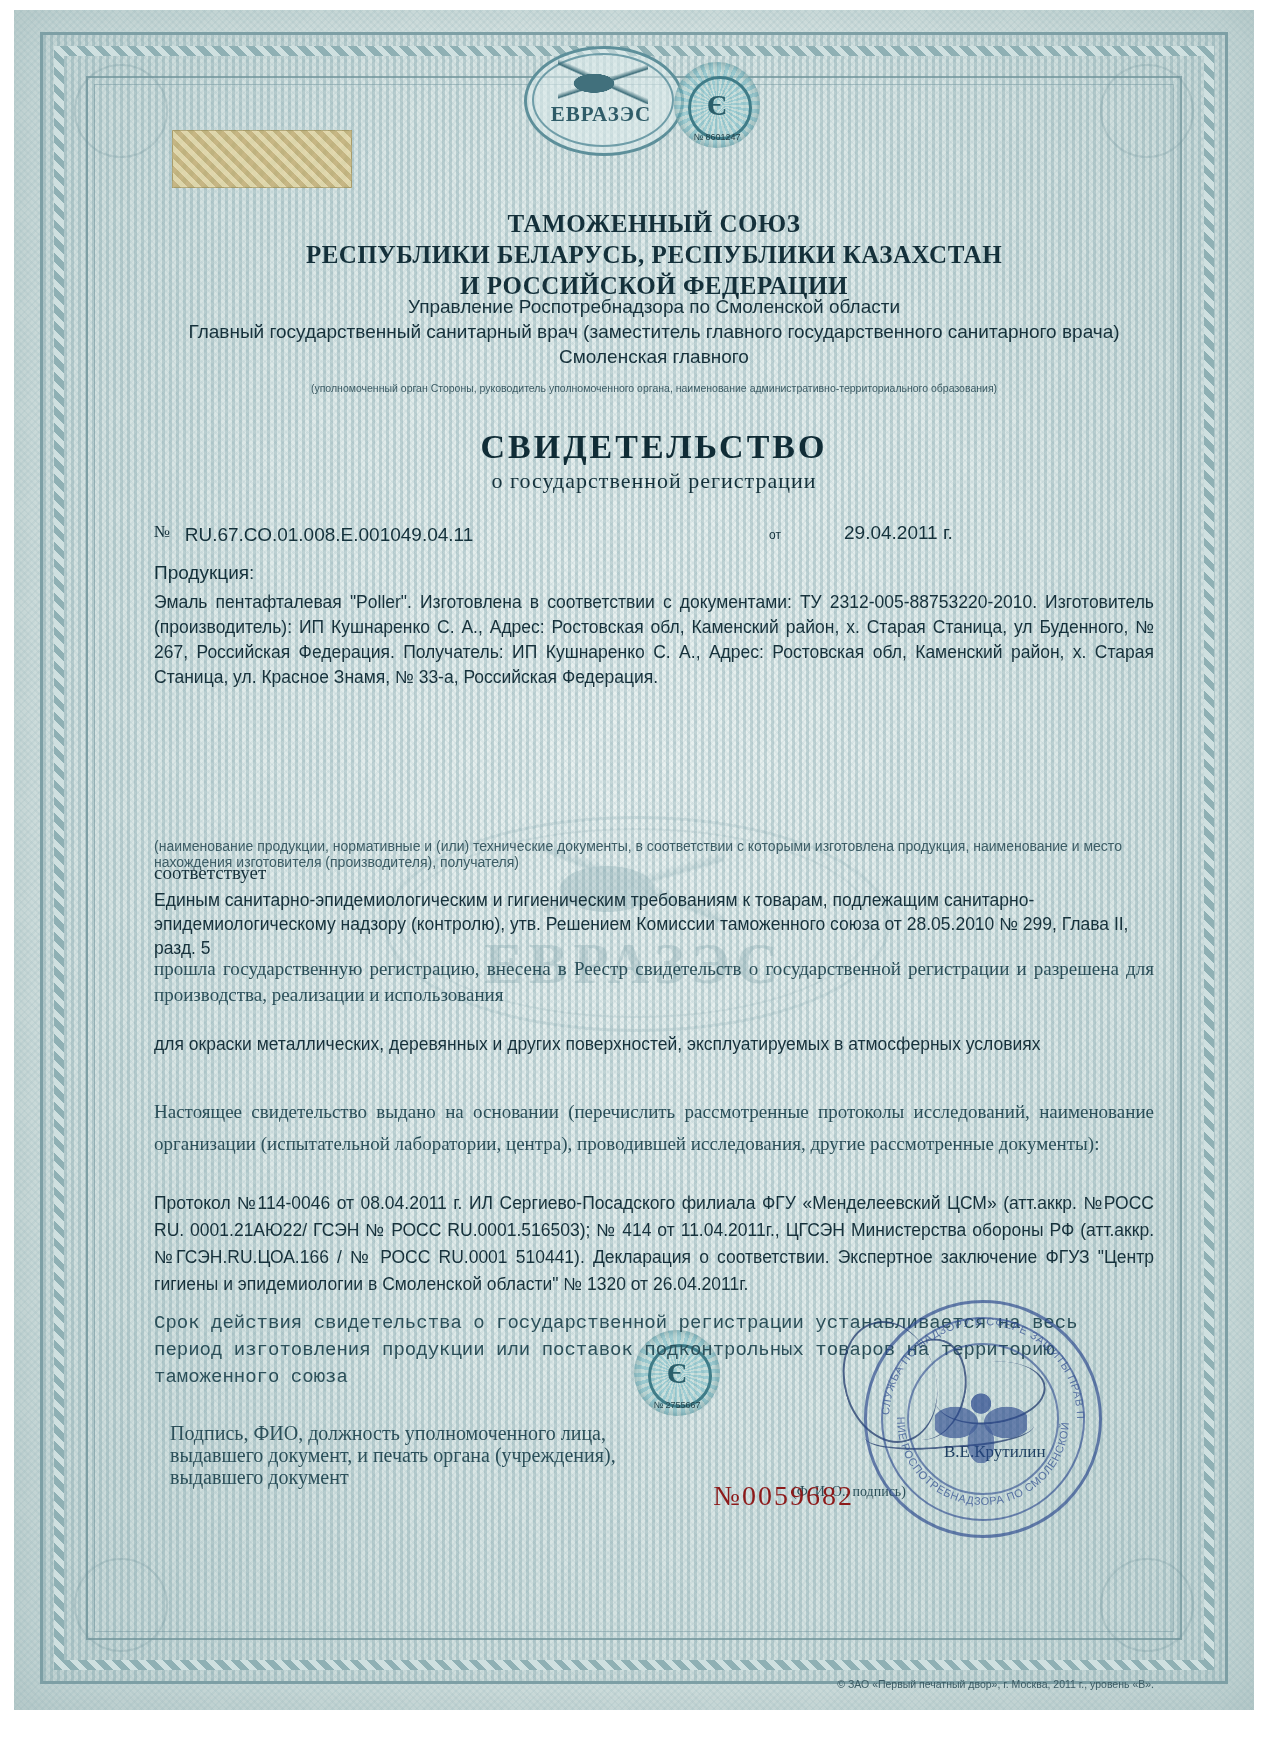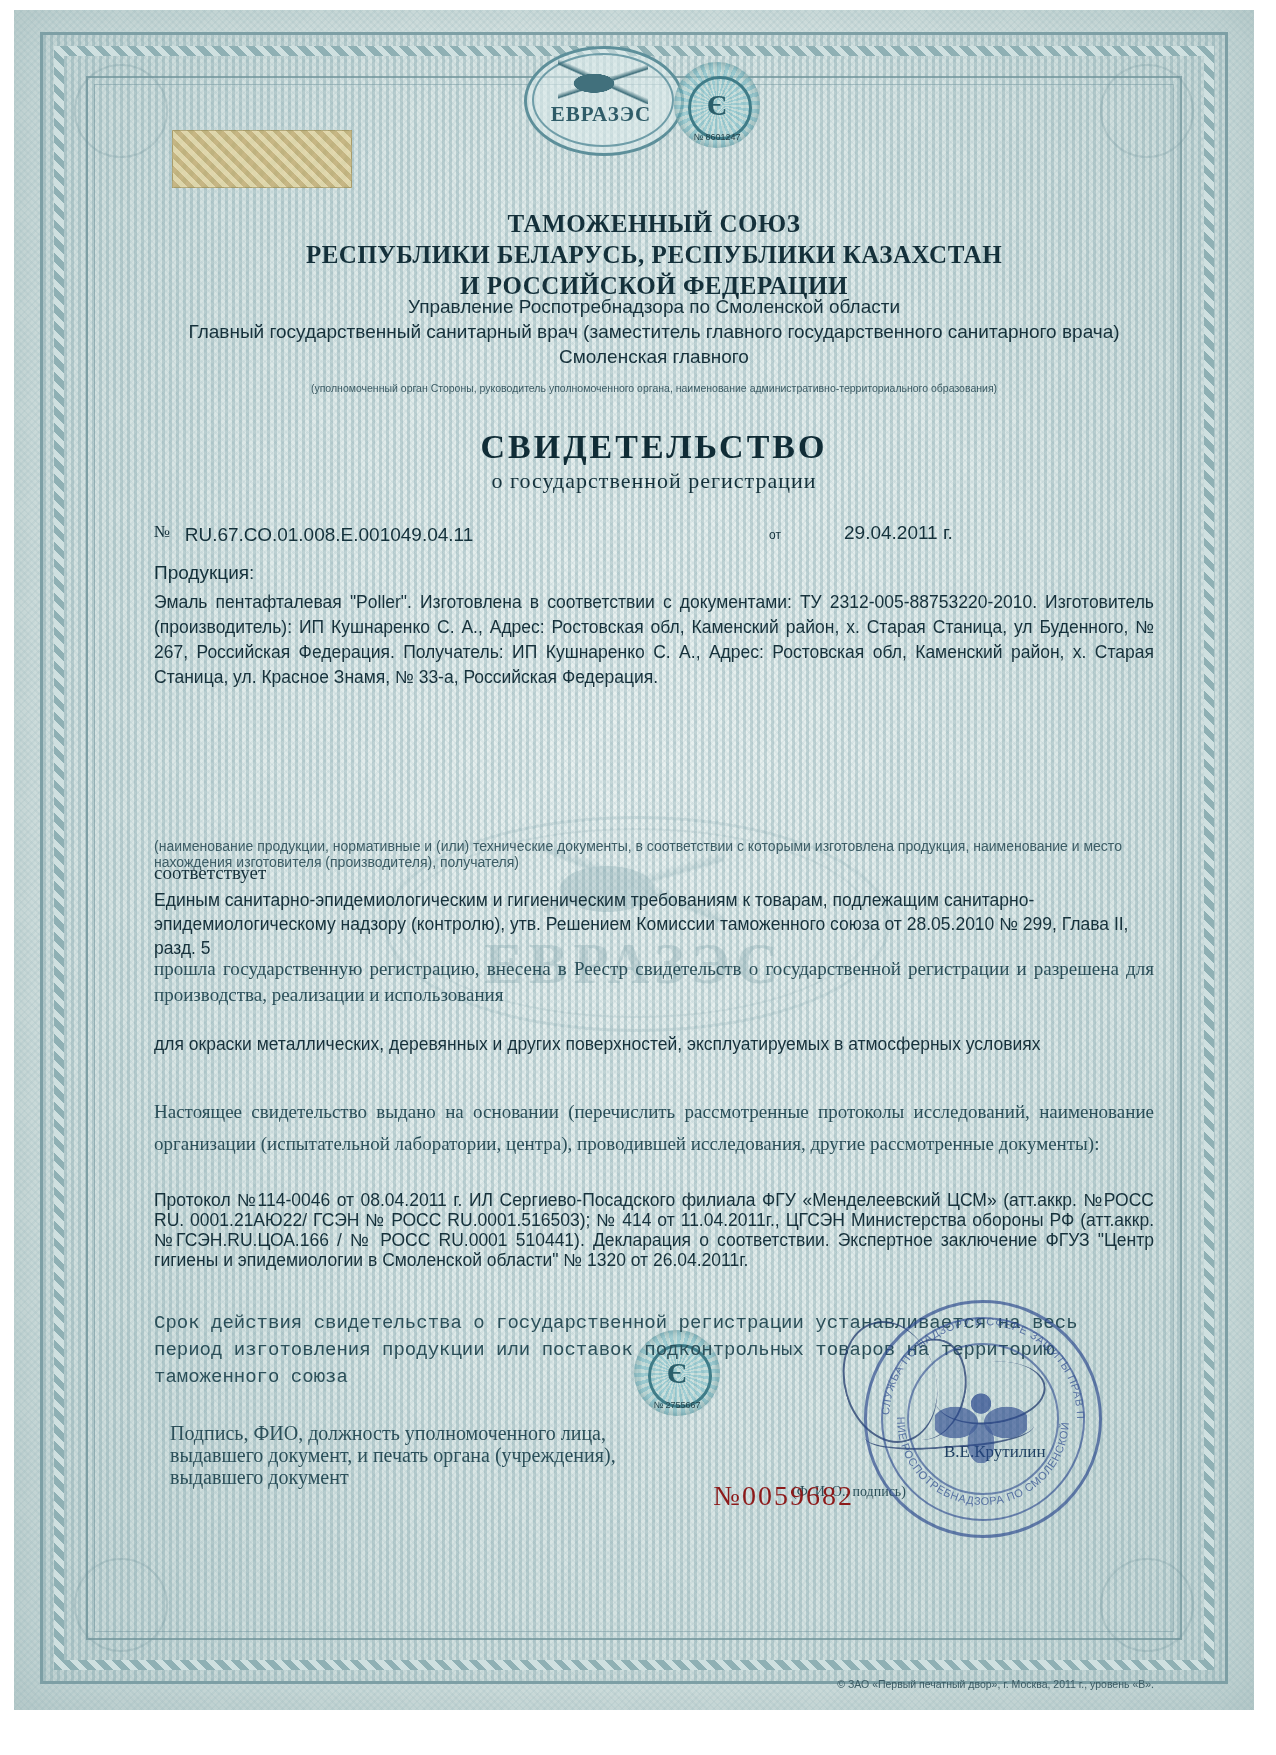--- a/index.html
+++ b/index.html
@@ -314,21 +314,21 @@
     left: 140px; top: 1086px; width: 1000px;
     font-family: "Liberation Serif", serif;
     font-size: 19px;
     line-height: 32px;
     color: #2b4f59;
     text-align: justify;
   }
   .protocols {
     left: 140px; top: 1180px; width: 1000px;
     font-size: 17.5px;
-    line-height: 20px;
+    line-height: 27px;
     color: #16313b;
     text-align: justify;
   }
   .validity {
     left: 140px; top: 1300px; width: 1000px;
     font-family: Liberation Mono, monospace;
     font-size: 19px;
     line-height: 27px;
     color: #2b4f59;
   }

